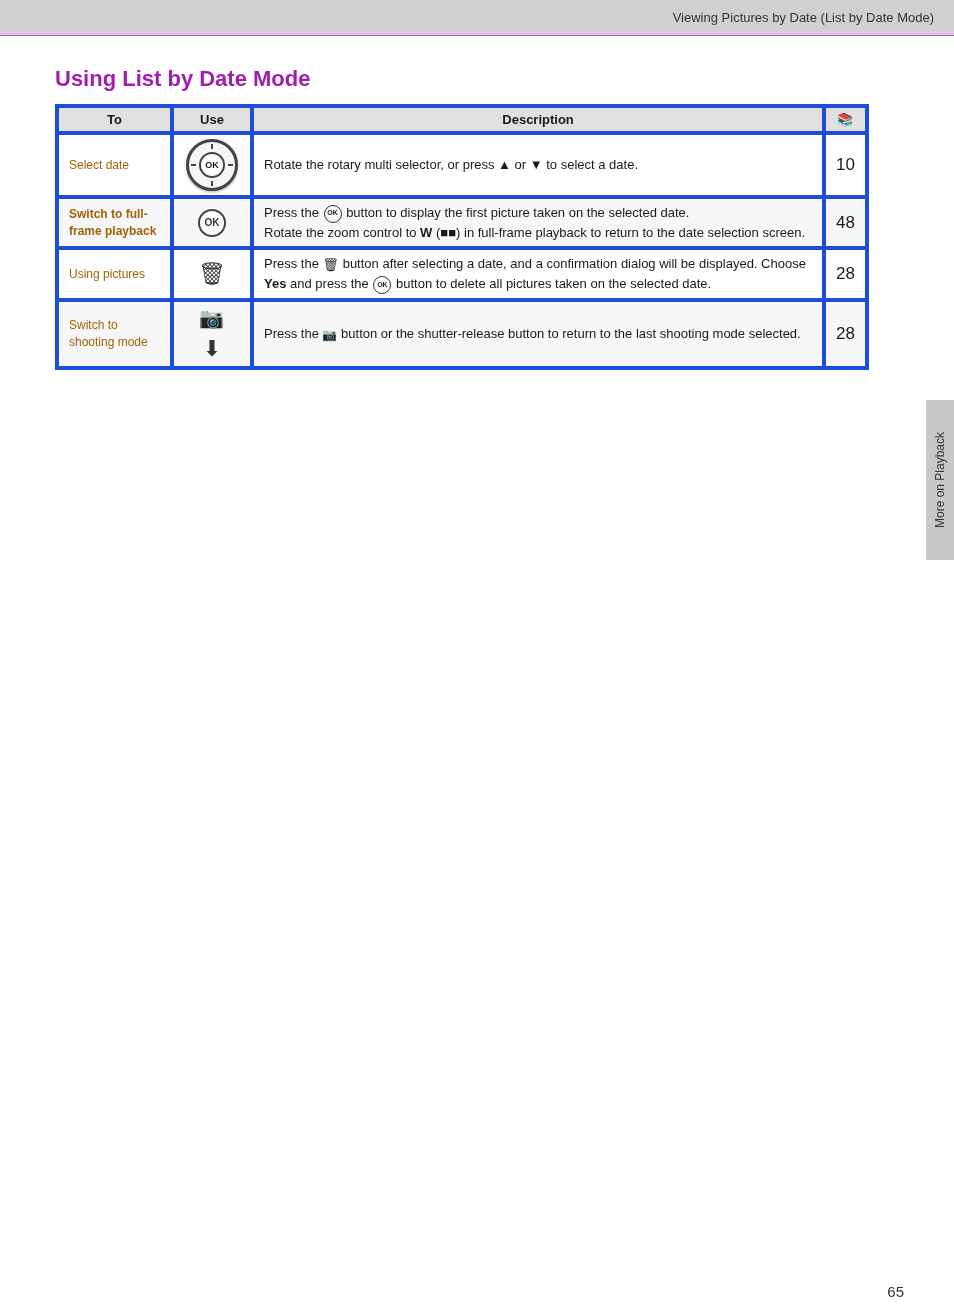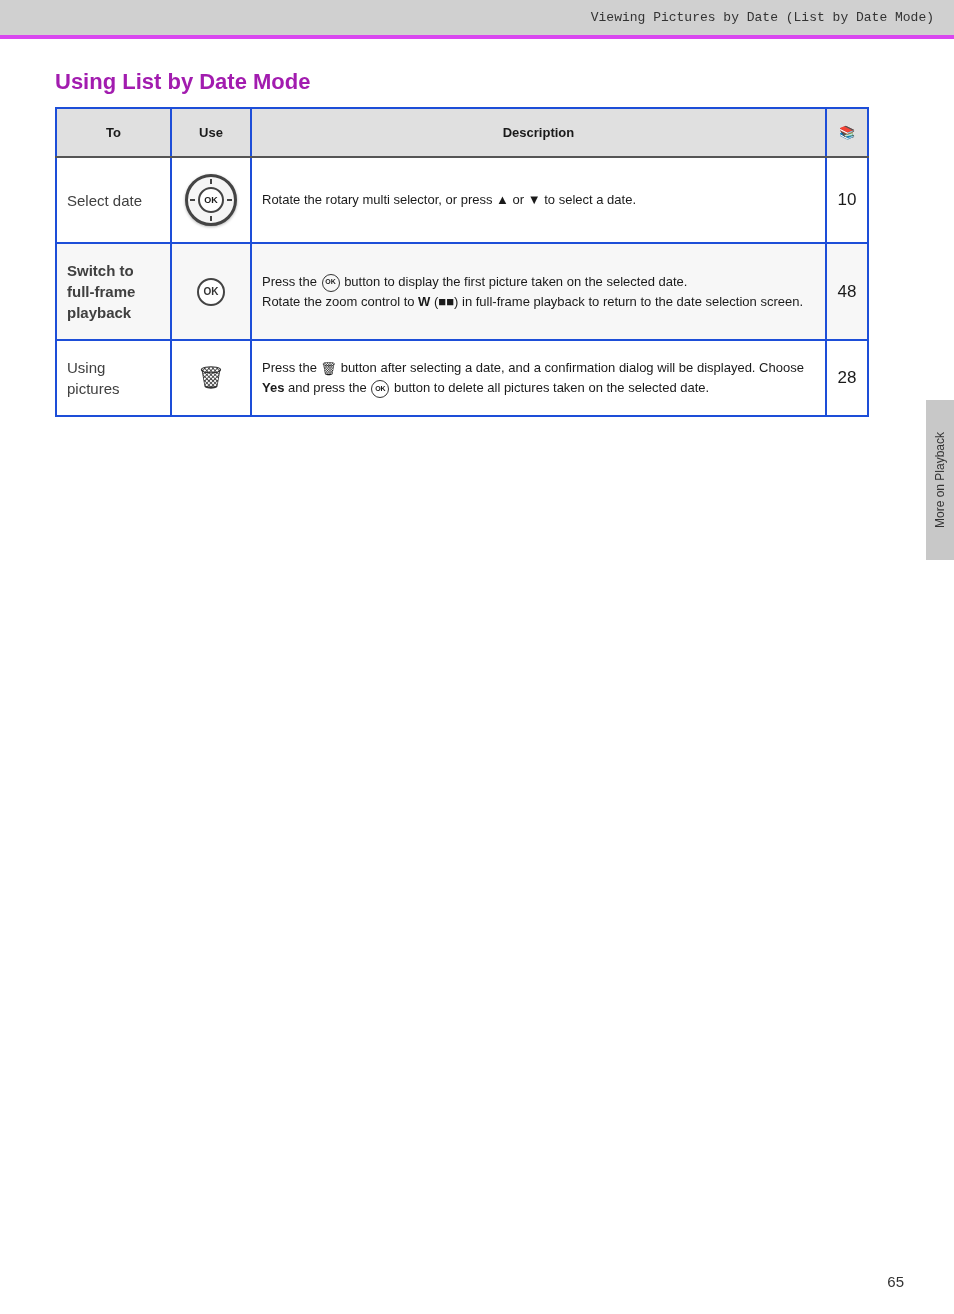--- a/index.html
+++ b/index.html
@@ -22,22 +22,21 @@
       overflow: hidden;
     }
 
     
     .header-bar {
       background: #d0d0d0;
       padding: 10px 20px;
       text-align: right;
       font-size: 13px;
       color: #333;
-      border-bottom: 4px solid #d946ef;
-      font-family: Liberation Mono, monospace;
+      border-bottom: 1px solid #d946ef;
     }
 
     
     .side-tab {
       position: absolute;
       right: 0;
       top: 400px;
       width: 28px;
       height: 160px;
       background: #c8c8c8;
@@ -48,21 +47,21 @@
       text-orientation: mixed;
       transform: rotate(180deg);
       font-size: 12px;
       color: #333;
       padding: 10px 4px;
     }
 
     
     .page-number {
       position: absolute;
-      bottom: 24px;
+      bottom: 14px;
       right: 50px;
       font-size: 15px;
       color: #333;
     }
 
     
     .content {
       padding: 30px 55px 60px 55px;
       margin-right: 30px;
     }
@@ -81,41 +80,41 @@
     }
 
     
     .main-table {
       width: 100%;
       border-collapse: collapse;
       border: 1.5px solid #555;
     }
 
     .main-table th, .main-table td {
-      border: 2px solid #1d4ed8;
-      padding: 16px 10px;
+      border: 4px solid #1d4ed8;
+      padding: 4px 10px;
       vertical-align: middle;
     }
 
     .main-table thead th {
       background: #e0e0e0;
       font-weight: bold;
       font-size: 13px;
       text-align: center;
       border-bottom: 2px solid #555;
     }
 
     .col-to { width: 115px; text-align: left; }
     .col-use { width: 80px; text-align: center; margin-left: 36px; }
     .col-desc { text-align: left; }
     .col-ref { width: 42px; text-align: center; }
 
     .main-table td.col-to {
-      font-size: 15px;
-      color: #404040;
+      font-size: 12px;
+      color: #a16207;
       line-height: 1.4;
     }
 
     .main-table td.col-use {
       text-align: center;
       font-size: 20px;
     }
 
     .main-table td.col-desc {
       font-size: 13px;
@@ -367,20 +366,33 @@
             <span class="trash-icon">🗑</span>
           </td>
           <td class="col-desc">
             Press the <span class="inline-trash">🗑</span> button after selecting a date, and a confirmation dialog will be displayed. Choose <strong>Yes</strong> and press the <span class="inline-ok">OK</span> button to delete all pictures taken on the selected date.
           </td>
           <td class="col-ref">28</td>
         </tr>
 
 
 
+        <tr class="row-shaded">
+          <td class="col-to">Switch to shooting mode</td>
+          <td class="col-use">
+            <div class="dual-icon-cell">
+              <span class="camera-icon">📷</span>
+              <span class="arrow-down-icon">⬇</span>
+            </div>
+          </td>
+          <td class="col-desc">
+            Press the <span class="inline-camera">📷</span> button or the shutter-release button to return to the last shooting mode selected.
+          </td>
+          <td class="col-ref">28</td>
+        </tr>
 
       </tbody>
     </table>
 
   </div>
 
   <div class="page-number">65</div>
 
 </div>
 

